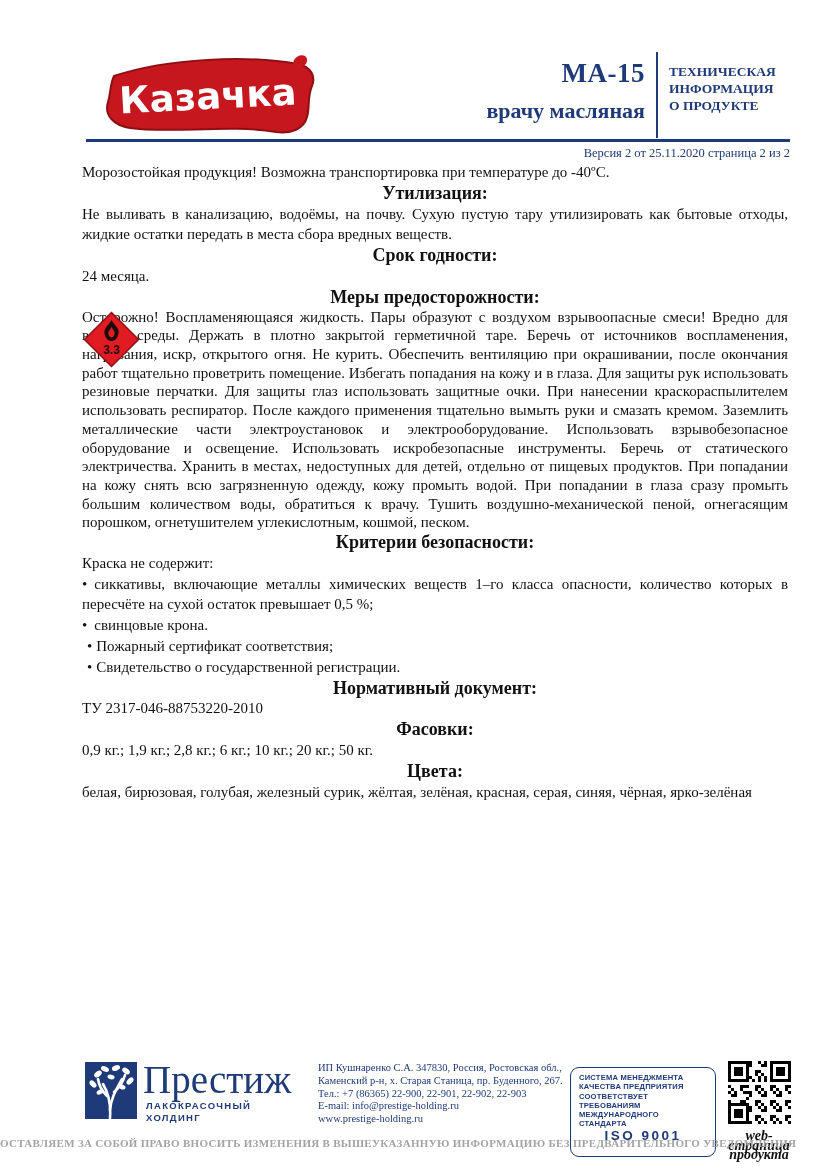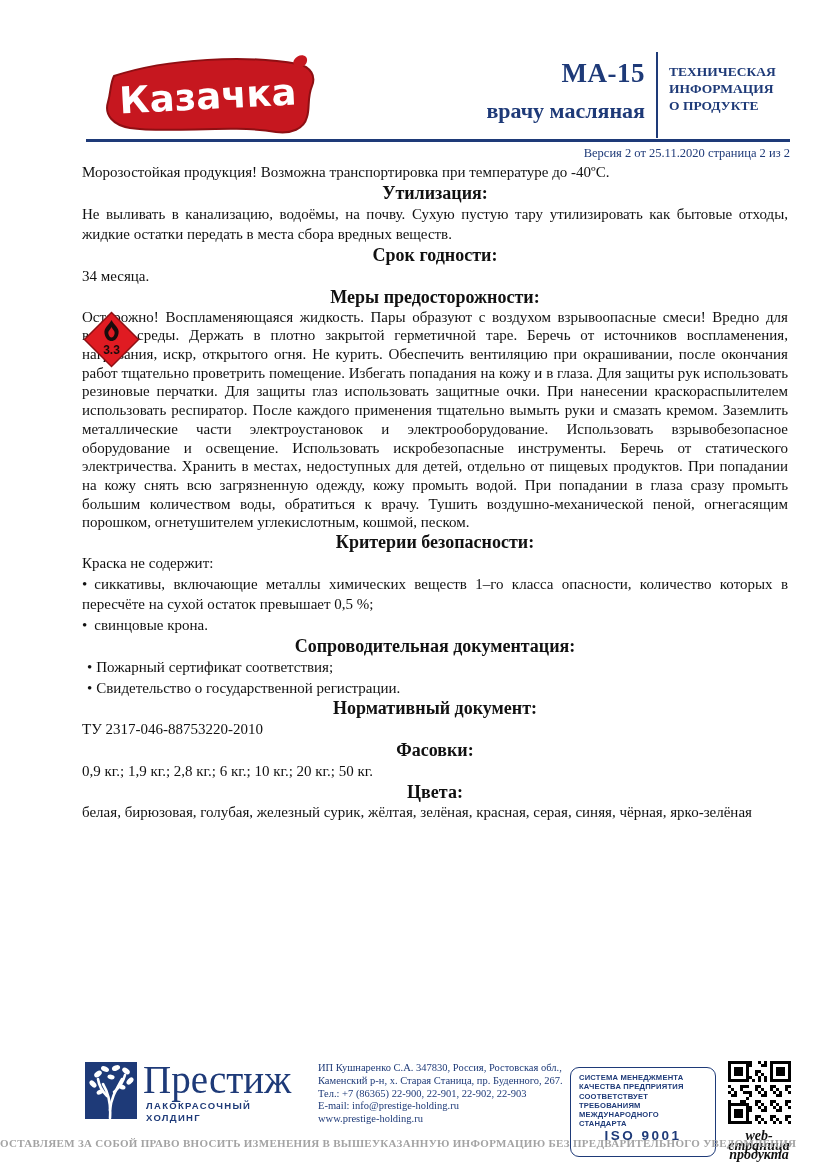--- a/index.html
+++ b/index.html
@@ -71,41 +71,40 @@
   <div class="version-line">Версия 2 от 25.11.2020 страница 2 из 2</div>
 
   <div class="body">
 
     <p>Морозостойкая продукция! Возможна транспортировка при температуре до -40ºС.</p>
 
     <p class="sec-title">Утилизация:</p>
     <p>Не выливать в канализацию, водоёмы, на почву. Сухую пустую тару утилизировать как бытовые отходы, жидкие остатки передать в места сбора вредных веществ.</p>
 
     <p class="sec-title">Срок годности:</p>
-    <p>34 месяца.</p>
+    <p>24 месяца.</p>
 
     <p class="sec-title">Меры предосторожности:</p>
     <div class="precautions-wrap">
       <span class="hazard-icon">
         <svg width="57" height="57" viewBox="0 0 57 57">
           <polygon points="28.5,1.5 55.5,28.5 28.5,55.5 1.5,28.5" fill="#e01b22" stroke="#8e1014" stroke-width="1.5"></polygon>
           <path d="M28.5,9 c3,6 8,7.5 7,13.5 c-0.8,5-4,7.5-7,7.5 c-3,0-6.2-2.5-7-7.5 c-1-6 4-7.5 7-13.5 z" fill="#1a0c0c"></path>
           <path d="M28.5,16 c1.4,3 3.6,3.8 3.1,6.8 c-0.4,2.4-1.8,3.6-3.1,3.6 c-1.3,0-2.7-1.2-3.1-3.6 c-0.5-3 1.7-3.8 3.1-6.8 z" fill="#e01b22"></path>
           <text x="28.5" y="43" text-anchor="middle" font-family="Liberation Sans, sans-serif" font-weight="bold" font-size="12" fill="#1a0c0c">3.3</text>
         </svg>
       </span>
       <p class="precautions-text">Осторожно! Воспламеняющаяся жидкость. Пары образуют с воздухом взрывоопасные смеси! Вредно для водной среды. Держать в плотно закрытой герметичной таре. Беречь от источников воспламенения, нагревания, искр, открытого огня. Не курить. Обеспечить вентиляцию при окрашивании, после окончания работ тщательно проветрить помещение. Избегать попадания на кожу и в глаза. Для защиты рук использовать резиновые перчатки. Для защиты глаз использовать защитные очки. При нанесении краскораспылителем использовать респиратор. После каждого применения тщательно вымыть руки и смазать кремом. Заземлить металлические части электроустановок и электрооборудование. Использовать взрывобезопасное оборудование и освещение. Использовать искробезопасные инструменты. Беречь от статического электричества. Хранить в местах, недоступных для детей, отдельно от пищевых продуктов. При попадании на кожу снять всю загрязненную одежду, кожу промыть водой. При попадании в глаза сразу промыть большим количеством воды, обратиться к врачу. Тушить воздушно-механической пеной, огнегасящим порошком, огнетушителем углекислотным, кошмой, песком.</p>
     </div>
 
     <p class="sec-title">Критерии безопасности:</p>
     <p>Краска не содержит:</p>
     <p class="crit-item"><span class="blt">•</span><span>сиккативы, включающие металлы химических веществ 1–го класса опасности, количество которых в пересчёте на сухой остаток превышает 0,5 %;</span></p>
     <p class="crit-item"><span class="blt">•</span><span>свинцовые крона.</span></p>
 
-    <p class="sec-title">Сопроводительная документация:</p>
     <p class="doc-item"><span class="blt">•</span><span>Пожарный сертификат соответствия;</span></p>
     <p class="doc-item"><span class="blt">•</span><span>Свидетельство о государственной регистрации.</span></p>
 
     <p class="sec-title">Нормативный документ:</p>
     <p>ТУ 2317-046-88753220-2010</p>
 
     <p class="sec-title">Фасовки:</p>
     <p>0,9 кг.; 1,9 кг.; 2,8 кг.; 6 кг.; 10 кг.; 20 кг.; 50 кг.</p>
 
     <p class="sec-title">Цвета:</p>

